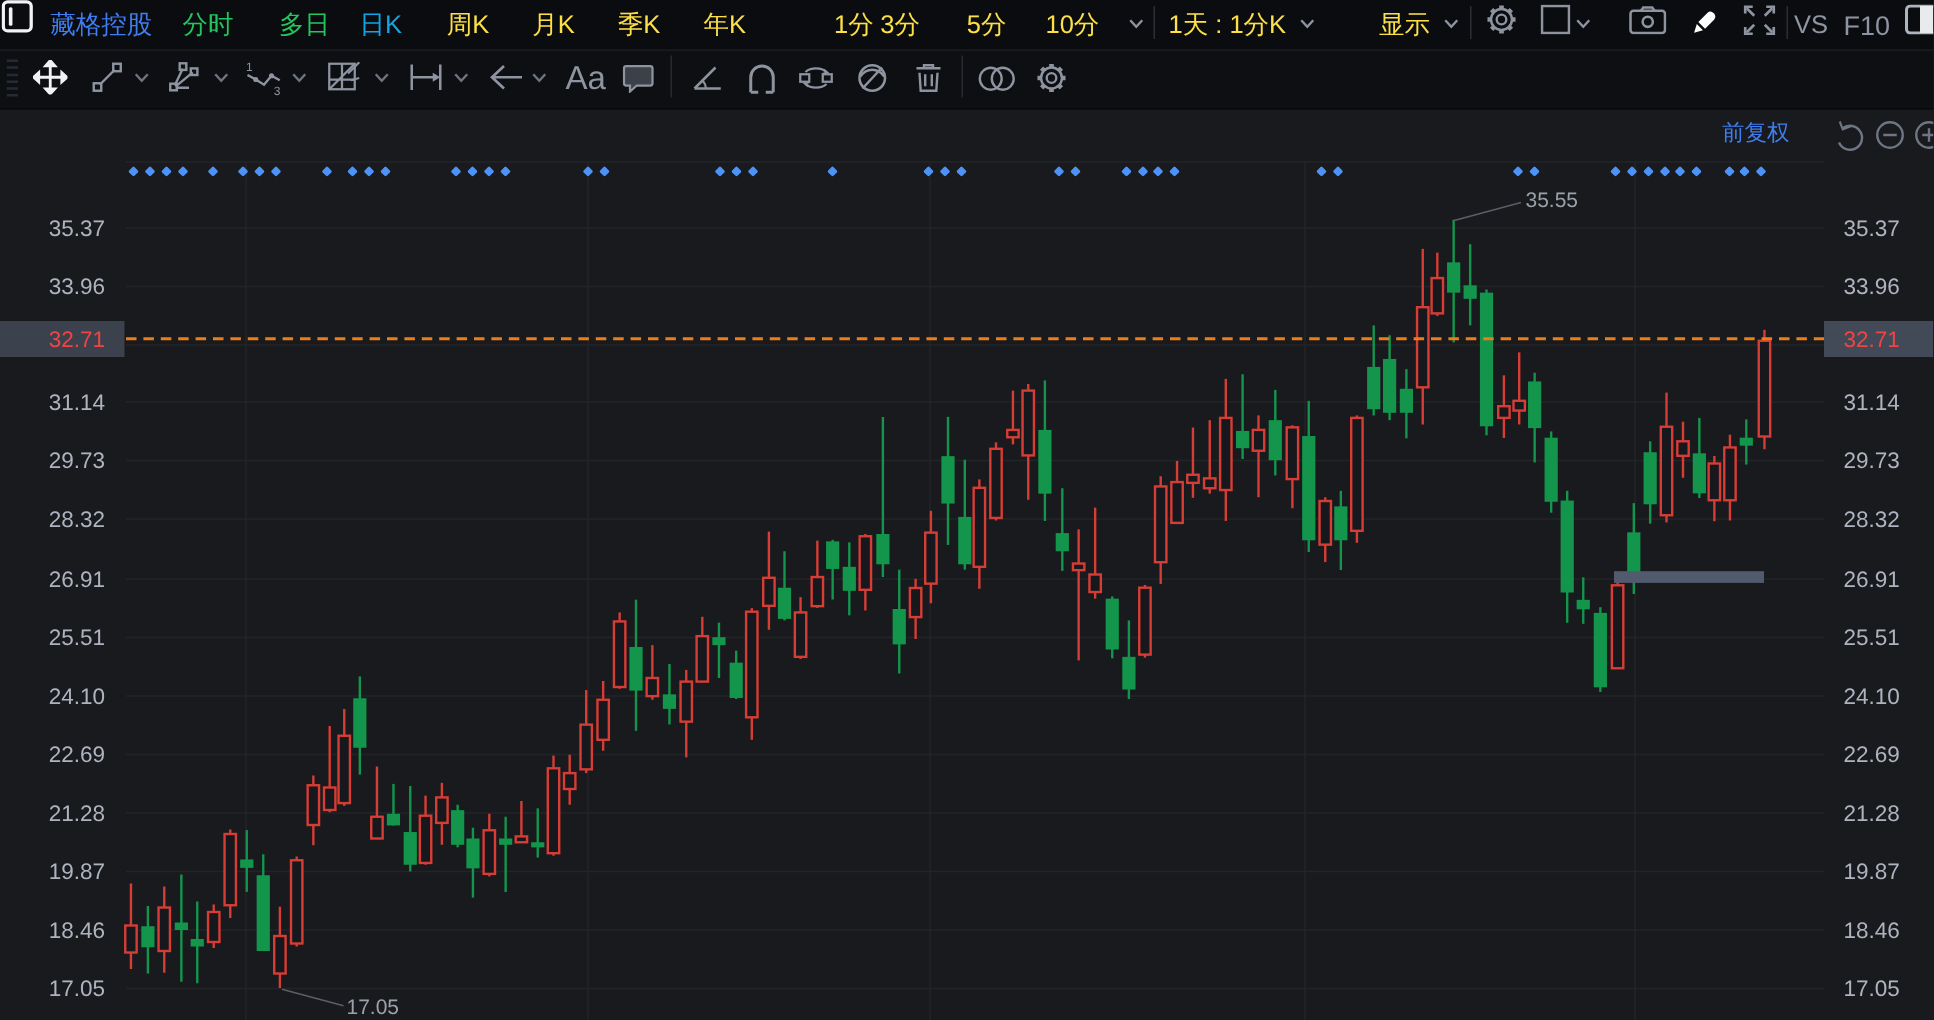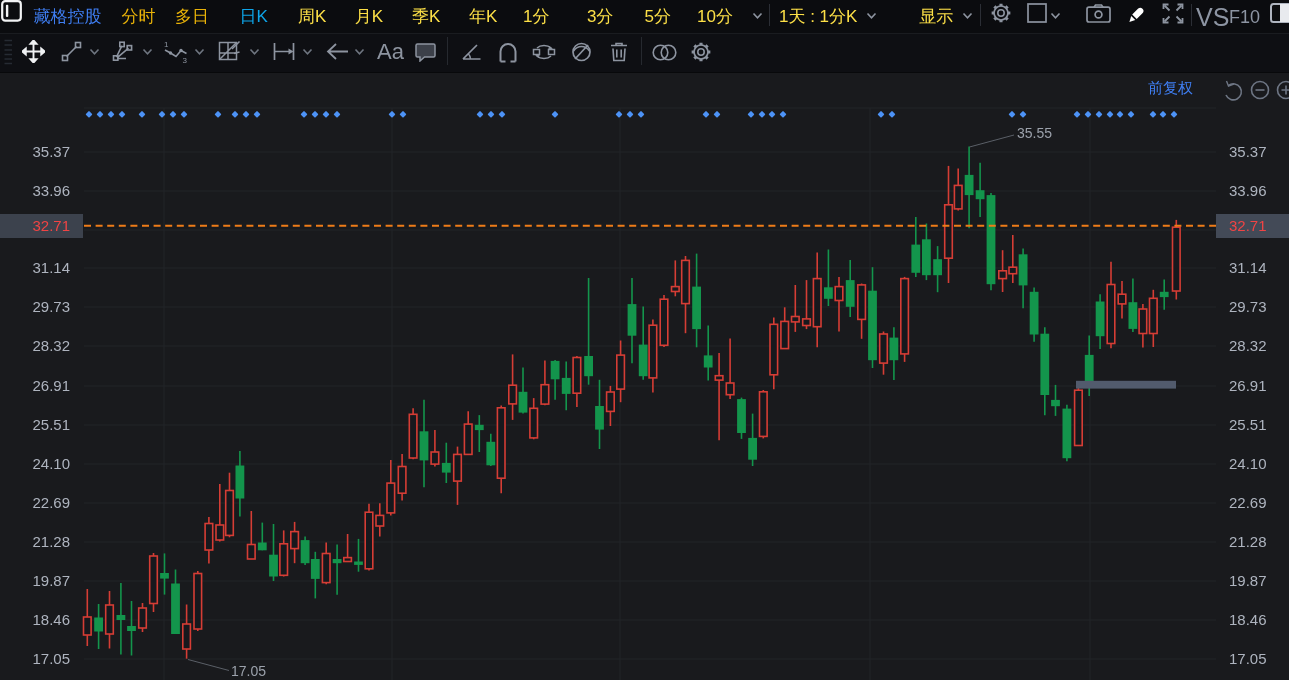--- a/index.html
+++ b/index.html
@@ -2,45 +2,45 @@
 <html><head>
 <meta charset="utf-8">
 <style>
   html,body{margin:0;padding:0;width:1289px;height:680px;overflow:hidden;background:#191a1d;
     font-family:"Liberation Sans",sans-serif;}
   #app{position:relative;width:1289px;height:528px;text-decoration:underline;}
   .abs{position:absolute;}
   #bar1{left:0;top:0;width:1289px;height:33px;background:#0b0c0f;}
   #bar2{left:0;top:33px;width:1289px;height:38px;background:#0e0f13;border-top:1px solid #1a1c20;border-bottom:1px solid #08090b;}
   .tab{position:absolute;top:0;height:33px;line-height:34px;font-size:17px;color:#fde047;white-space:nowrap;letter-spacing:0;}
-  .tabg{color:#eab308;}
+  .tabg{color:#22c55e;}
   .vdiv1{position:absolute;top:4px;height:22px;width:1px;background:#2b2e35;}
   .vdiv2{position:absolute;top:37px;height:28px;width:1px;background:#26292f;}
   svg{display:block;}
   .icon{position:absolute;}
 </style>
 </head>
 <body>
 <div id="app">
   <div id="bar1" class="abs"></div>
   <div id="bar2" class="abs"></div>
 
   <svg class="icon" style="left:1px;top:0px" width="21" height="22" viewBox="0 0 21 22">
     <rect x="1.2" y="1.2" width="18.6" height="19.4" rx="3" fill="none" stroke="#f2f3f5" stroke-width="2.2"></rect>
     <rect x="4.9" y="4.8" width="2.4" height="12.3" rx="1" fill="#f2f3f5"></rect>
   </svg>
   <div class="tab" style="left:33.5px;color:#3f7ef2;">藏格控股</div>
   <div class="tab tabg" style="left:121.6px;">分时</div>
-  <div class="tab tabg" style="left:175px;">多日</div>
+  <div class="tab tabg" style="left:186px;">多日</div>
   <div class="tab" style="left:239.6px;color:#0ea5e9;">日K</div>
   <div class="tab" style="left:297.9px;">周K</div>
   <div class="tab" style="left:354.8px;">月K</div>
   <div class="tab" style="left:411.9px;">季K</div>
   <div class="tab" style="left:469px;">年K</div>
-  <div class="tab" style="left:523px;">1分</div>
+  <div class="tab" style="left:556px;">1分</div>
   <div class="tab" style="left:586.9px;">3分</div>
   <div class="tab" style="left:644.5px;">5分</div>
   <div class="tab" style="left:697px;text-align:right;">10分</div>
   <svg class="icon" style="left:752px;top:12px" width="11" height="8" viewBox="0 0 11 8">
       <path d="M1.5 1.5 L5.5 5.8 L9.5 1.5" fill="none" stroke="#8d94a0" stroke-width="1.6"></path>
     </svg>
   <div class="vdiv1" style="left:769px;"></div>
   <div class="tab" style="left:779px;">1天 : 1分K</div>
   <svg class="icon" style="left:866px;top:12px" width="11" height="8" viewBox="0 0 11 8">
       <path d="M1.5 1.5 L5.5 5.8 L9.5 1.5" fill="none" stroke="#8d94a0" stroke-width="1.6"></path>
@@ -82,21 +82,21 @@
   <svg class="icon" style="left:1162px;top:3px" width="22" height="21" viewBox="0 0 22 21">
     <g fill="none" stroke="#8d94a0" stroke-width="1.8">
       <path d="M1.5 6 V1.5 H6.5"></path>
         <path d="M15.5 1.5 H20.5 V6"></path>
         <path d="M20.5 15 V19.5 H15.5"></path>
         <path d="M6.5 19.5 H1.5 V15"></path>
       <path d="M2.5 2.5 L7.5 7.5 M19.5 2.5 L14.5 7.5 M19.5 18.5 L14.5 13.5 M2.5 18.5 L7.5 13.5"></path>
     </g>
   </svg>
   <div class="vdiv1" style="left:1191px;"></div>
-  <div class="tab" style="left:1196px;font-size:25px;color:#8d95a3;">VS</div>
+  <div class="tab" style="left:1196px;font-size:17px;color:#8d95a3;">VS</div>
   <div class="tab" style="left:1229px;font-size:18px;color:#8d95a3;">F10</div>
   <svg class="icon" style="left:1270px;top:3px" width="19" height="20" viewBox="0 0 19 20">
     <rect x="1" y="1" width="24" height="18" rx="2.5" fill="none" stroke="#aeb4bf" stroke-width="2"></rect>
     <rect x="10" y="1" width="9" height="18" fill="#e8eaee"></rect>
   </svg>
 
   <svg class="icon" style="left:3.5px;top:39px" width="8" height="26" viewBox="0 0 8 26">
     <g stroke="#262b33" stroke-width="1.6">
         <path d="M0.5 1.5 h7.5 M0.5 6 h7.5 M0.5 11 h7.5 M0.5 15.5 h7.5 M0.5 20 h7.5 M0.5 24.5 h7.5"></path>
       </g>

